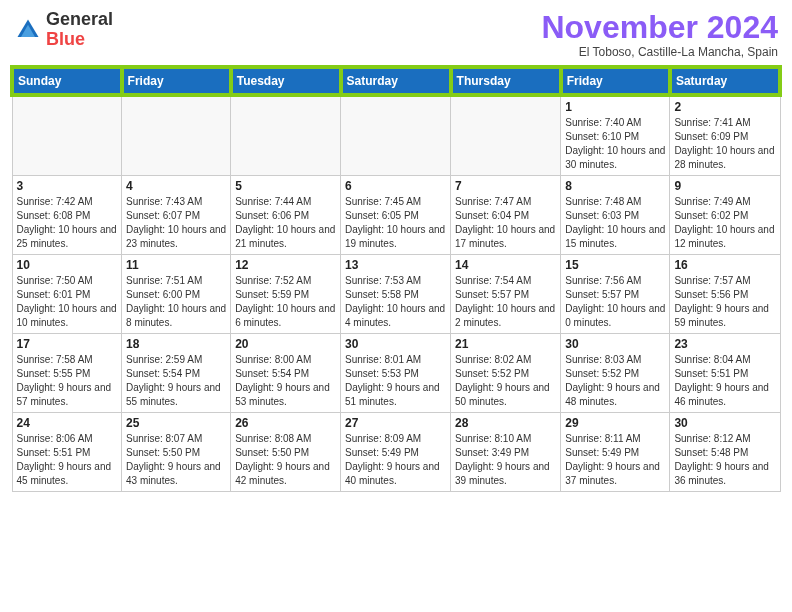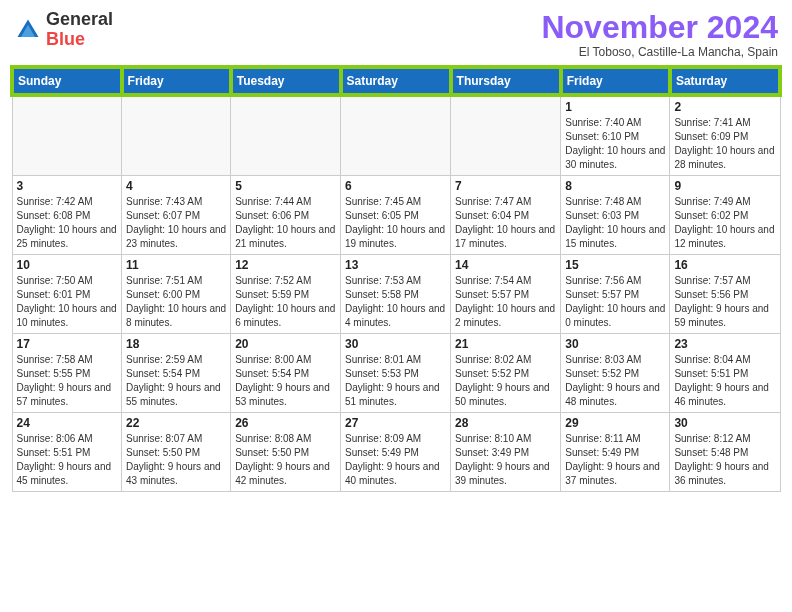--- a/index.html
+++ b/index.html
@@ -269,21 +269,21 @@
         </td>
       </tr>
       <tr>
         <td>
           <span class="day-num">24</span>
           <div class="day-info">Sunrise: 8:06 AM
 Sunset: 5:51 PM
 Daylight: 9 hours and 45 minutes.</div>
         </td>
         <td>
-          <span class="day-num">22</span>
+          <span class="day-num">25</span>
           <div class="day-info">Sunrise: 8:07 AM
 Sunset: 5:50 PM
 Daylight: 9 hours and 43 minutes.</div>
         </td>
         <td>
           <span class="day-num">26</span>
           <div class="day-info">Sunrise: 8:08 AM
 Sunset: 5:50 PM
 Daylight: 9 hours and 42 minutes.</div>
         </td>

